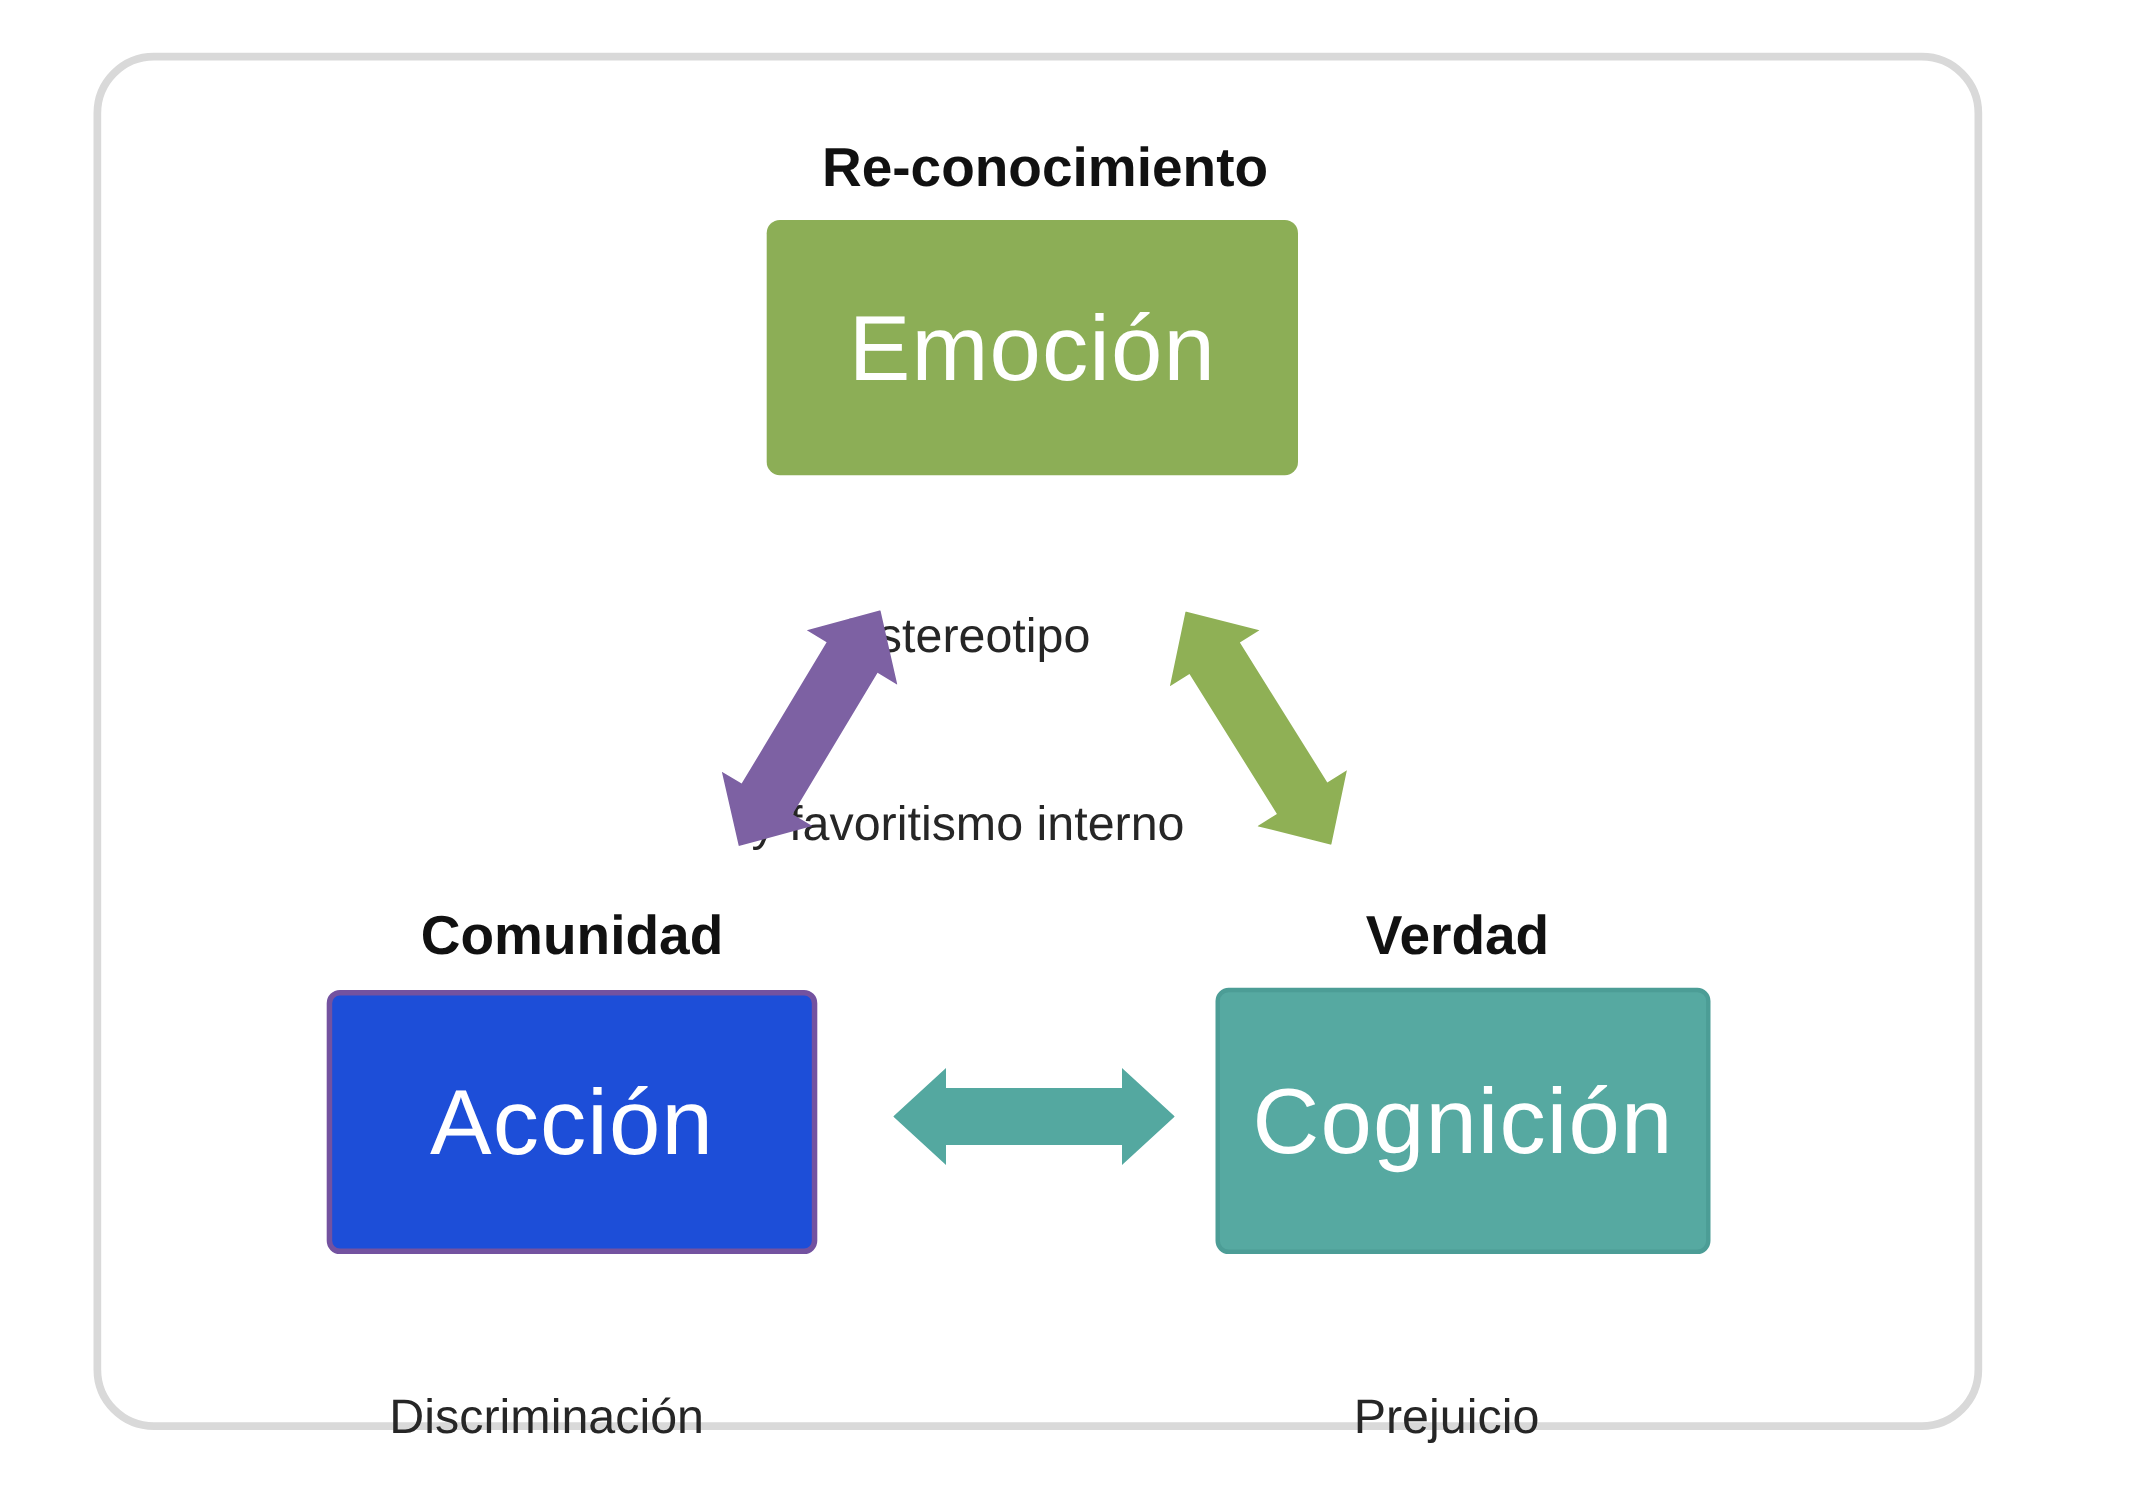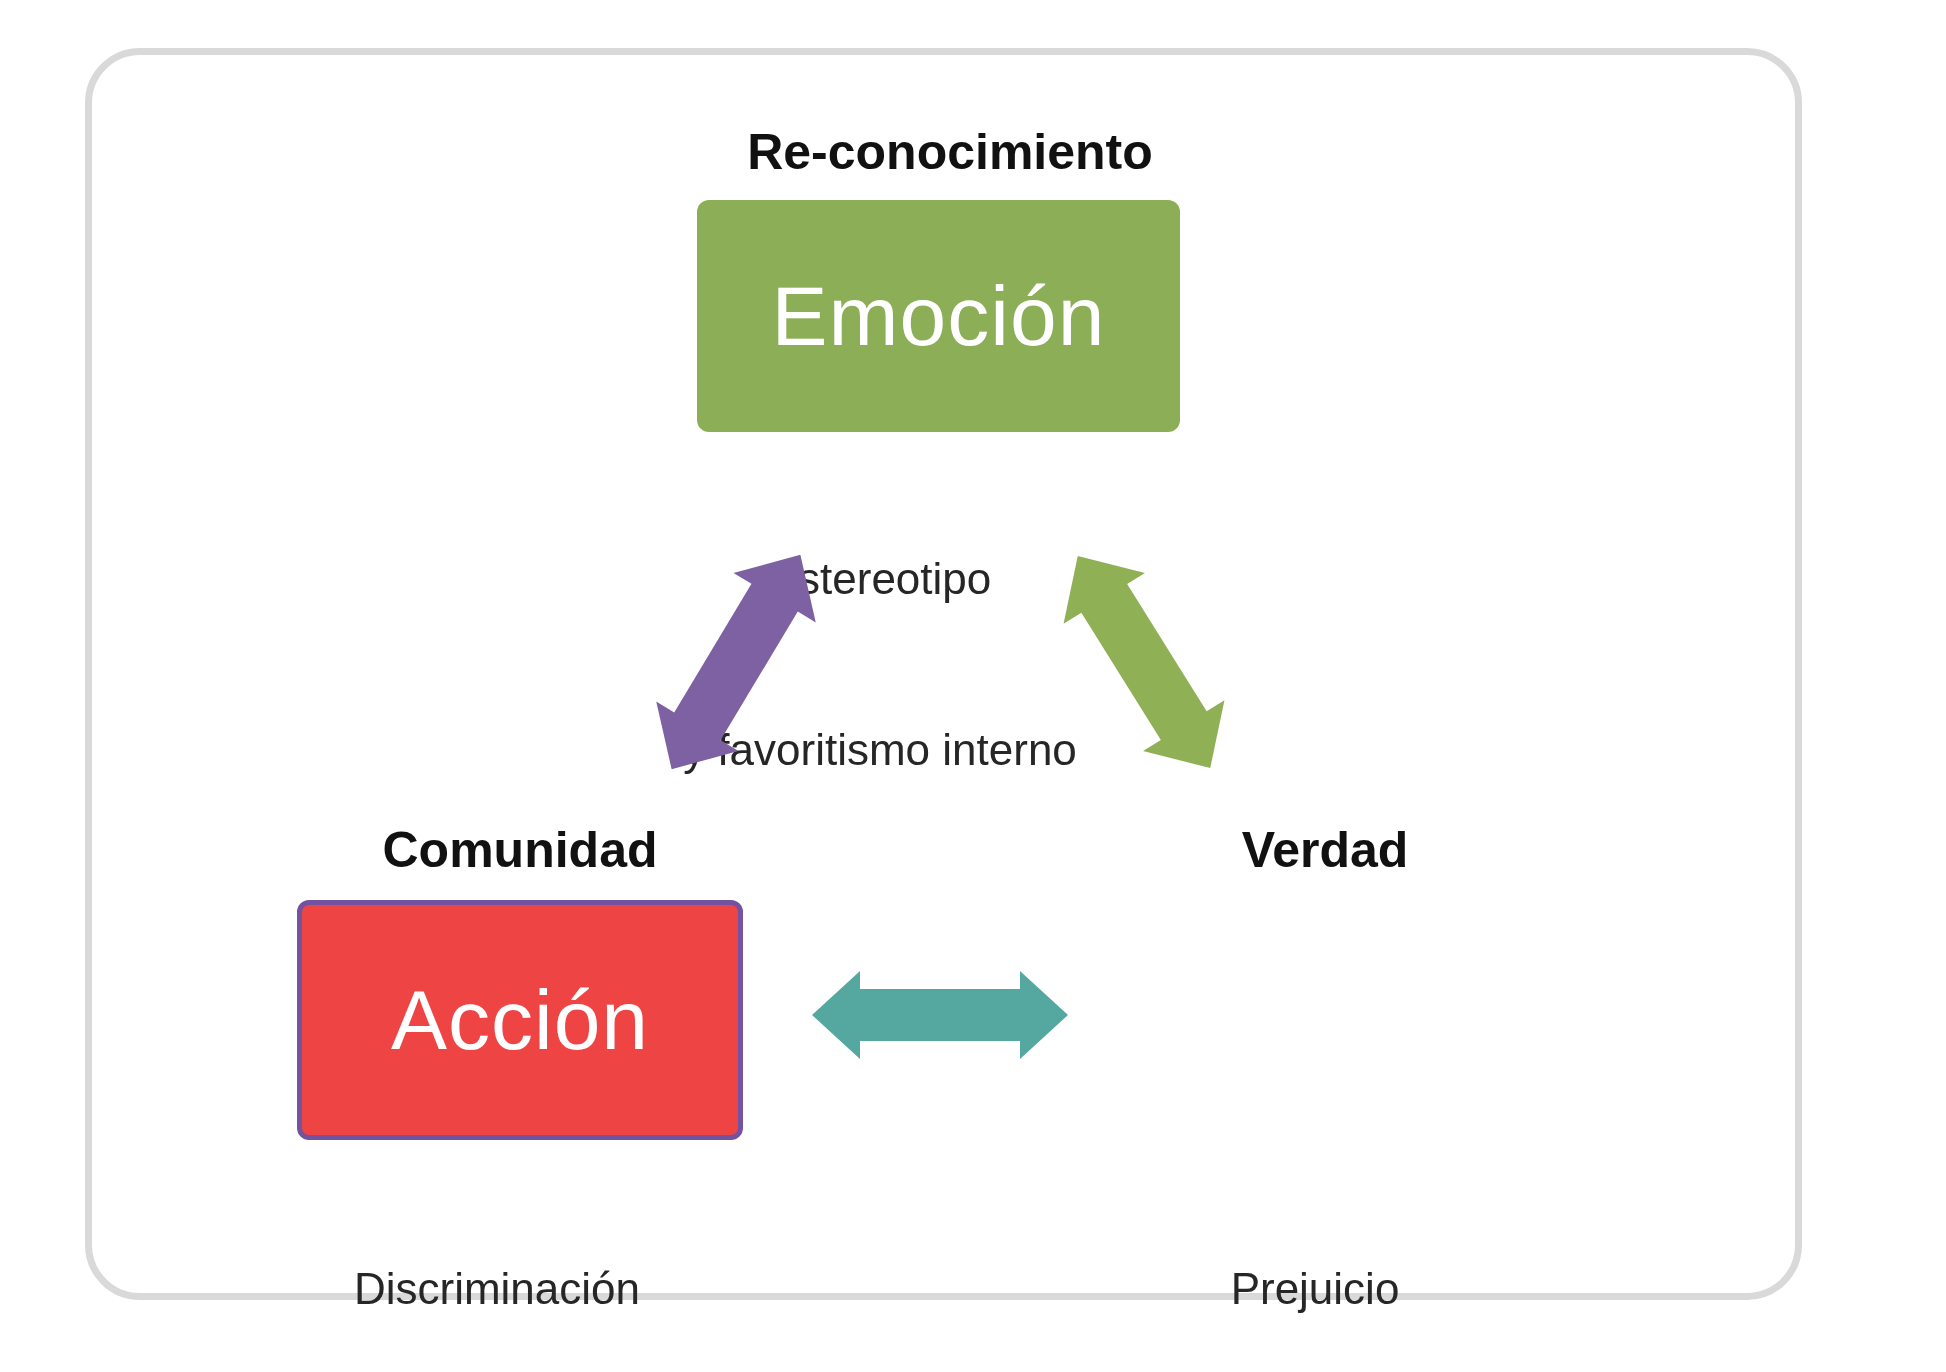--- a/index.html
+++ b/index.html
@@ -71,31 +71,34 @@
     <span class="box-label">Emoción</span>
   </div>
 
   <div class="caption" style="left:560px;top:436px;">
     <div>Estereotipo</div>
     <div>y favoritismo interno</div>
   </div>
 
   <div class="node-title" style="left:220px;top:820px;">Comunidad</div>
 
-  <div class="box" style="left: 297px; top: 900px; width: 446px; height: 240px; border: 5px solid rgb(115, 82, 160); background-color: #ef4444;">
+  <div class="box" style="left: 297px; top: 900px; width: 446px; height: 240px; border: 5px solid rgb(115, 82, 160); background-color: #1d4ed8;">
     <span class="box-label">Acción</span>
   </div>
 
   <div class="caption" style="left:177px;top:1146px;">
     <div>Discriminación</div>
     
   </div>
 
   <div class="node-title" style="left:1025px;top:820px;">Verdad</div>
 
+  <div class="box" style="left: 1105px; top: 898px; width: 450px; height: 242px; border: 4px solid rgb(76, 157, 150); background-color: rgb(86, 169, 161);">
+    <span class="box-label">Cognición</span>
+  </div>
 
   <div class="caption" style="left:995px;top:1146px;">
     <div>Prejuicio</div>
     
   </div>
 
   <div class="arrow" style="left:611px;top:614px;width:250px;height:96px;transform:rotate(-59deg);">
     <svg viewBox="0 0 250 96" xmlns="http://www.w3.org/2000/svg">
       <polygon points="0,48 50,0 50,21 200,21 200,0 250,48 200,96 200,75 50,75 50,96" fill="#7d61a3"></polygon>
     </svg>

